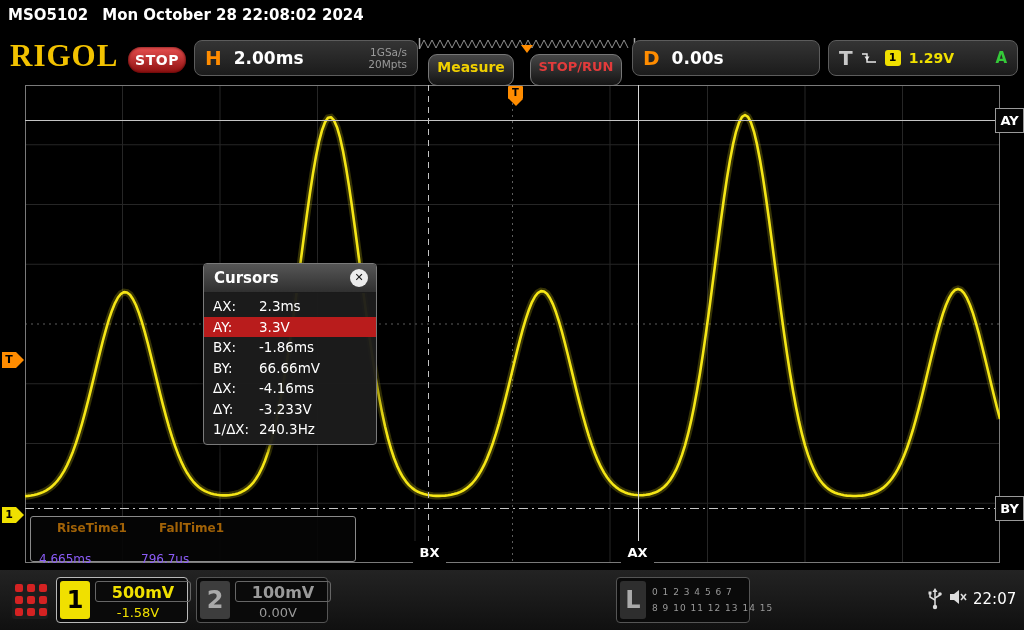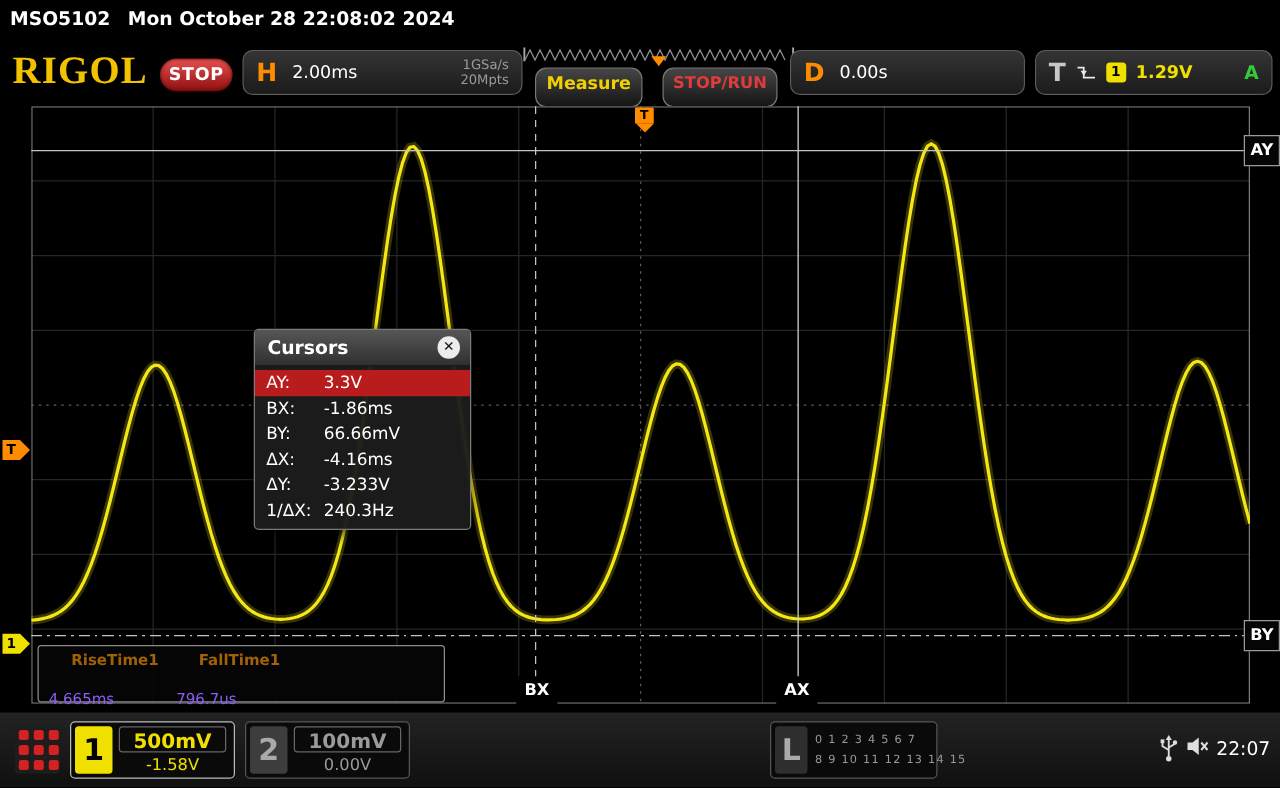--- a/index.html
+++ b/index.html
@@ -21,21 +21,21 @@
     text-align:center;line-height:26px;letter-spacing:.5px;box-shadow:inset 0 0 3px #400;}
   .hdr-block{position:absolute;top:10px;height:36px;border:1px solid #5c5c5c;border-radius:8px;
     background:linear-gradient(#343434,#1b1b1b);display:flex;align-items:center;box-sizing:border-box;
     padding:0 10px;}
   .hblock{left:194px;width:224px;}
   .dblock{left:632px;width:188px;}
   .tblock{left:828px;width:190px;gap:8px;}
   .big-letter{font-size:20px;font-weight:800;}
   .ltr-orange{color:#ff8c00;}
   .ltr-gray{color:#c8c8c8;}
-  .hdr-value{color:#fff;font-size:14px;font-weight:400;margin-left:12px;}
+  .hdr-value{color:#fff;font-size:17px;font-weight:700;margin-left:12px;}
   .rate-col{margin-left:auto;text-align:right;font-size:10.5px;line-height:12px;color:#9a9a9a;}
   .preview{position:absolute;left:418px;top:6px;width:218px;height:18px;}
   .hdr-btn{position:absolute;top:24px;height:32px;border:1px solid #777;border-radius:9px;
     background:linear-gradient(#464646,#141414);font-size:14px;font-weight:800;text-align:center;
     line-height:24px;box-sizing:border-box;cursor:pointer;}
   .btn-measure{left:428px;width:86px;color:#f0d000;}
   .btn-stoprun{left:530px;width:92px;color:#e23b3b;font-size:13px;}
   .src-badge{width:16px;height:16px;background:#f0e000;border-radius:3px;color:#000;
     font-size:11px;font-weight:800;text-align:center;line-height:16px;}
   .trig-level{color:#f0e000;font-size:14px;font-weight:700;}
@@ -91,21 +91,21 @@
     padding:3px 0 0 3px;box-sizing:border-box;cursor:pointer;}
   .menu-btn i{background:#d42222;border-radius:2px;}
   .ch-block{position:absolute;top:7px;width:132px;height:46px;background:#0a0a0a;border-radius:4px;
     box-sizing:border-box;cursor:pointer;}
   .ch1{left:56px;border:1px solid #b9b9b9;}
   .ch2{left:196px;border:1px solid #555;}
   .ch-tile{position:absolute;left:3px;top:3px;width:30px;height:38px;border-radius:3px;
     font-size:24px;font-weight:800;text-align:center;line-height:38px;}
   .ch1 .ch-tile{background:#f0e000;color:#000;}
   .ch2 .ch-tile{background:#3d3d3d;color:#a9a9a9;}
-  .ch-scale{position:absolute;left:38px;top:3px;width:86px;height:21px;line-height:21px;text-align:center;
+  .ch-scale{position:absolute;left:38px;top:3px;width:96px;height:21px;line-height:21px;text-align:center;
     border:1px solid #666;border-radius:3px;font-size:16px;font-weight:800;box-sizing:border-box;}
   .ch-offset{position:absolute;left:38px;top:27px;width:86px;text-align:center;font-size:13px;}
   .ch1 .ch-scale,.ch1 .ch-offset{color:#f0e000;}
   .ch2 .ch-scale,.ch2 .ch-offset{color:#9a9a9a;}
   .la-block{position:absolute;left:616px;top:7px;width:134px;height:46px;background:#0a0a0a;
     border:1px solid #555;border-radius:4px;box-sizing:border-box;cursor:pointer;}
   .la-tile{position:absolute;left:3px;top:3px;width:26px;height:38px;background:#2e2e2e;border-radius:3px;
     color:#aaa;font-size:24px;font-weight:800;text-align:center;line-height:38px;}
   .la-digits{position:absolute;left:35px;top:6px;font-size:9px;line-height:16px;color:#999;
     letter-spacing:1px;white-space:nowrap;}
@@ -222,20 +222,24 @@
       <span class="mv">796.7us</span>
     </div>
   </div>
 
 <div class="cursors-panel">
   <div class="cp-title">
     <span class="t">Cursors</span>
     <span class="cp-close">✕</span>
   </div>
   <div class="cp-body" id="currows">
+      <div class="cur-row">
+        <span class="cl">AX:</span>
+        <span class="cv">2.3ms</span>
+      </div>
       <div class="cur-row hl">
         <span class="cl">AY:</span>
         <span class="cv">3.3V</span>
       </div>
       <div class="cur-row">
         <span class="cl">BX:</span>
         <span class="cv">-1.86ms</span>
       </div>
       <div class="cur-row">
         <span class="cl">BY:</span>

